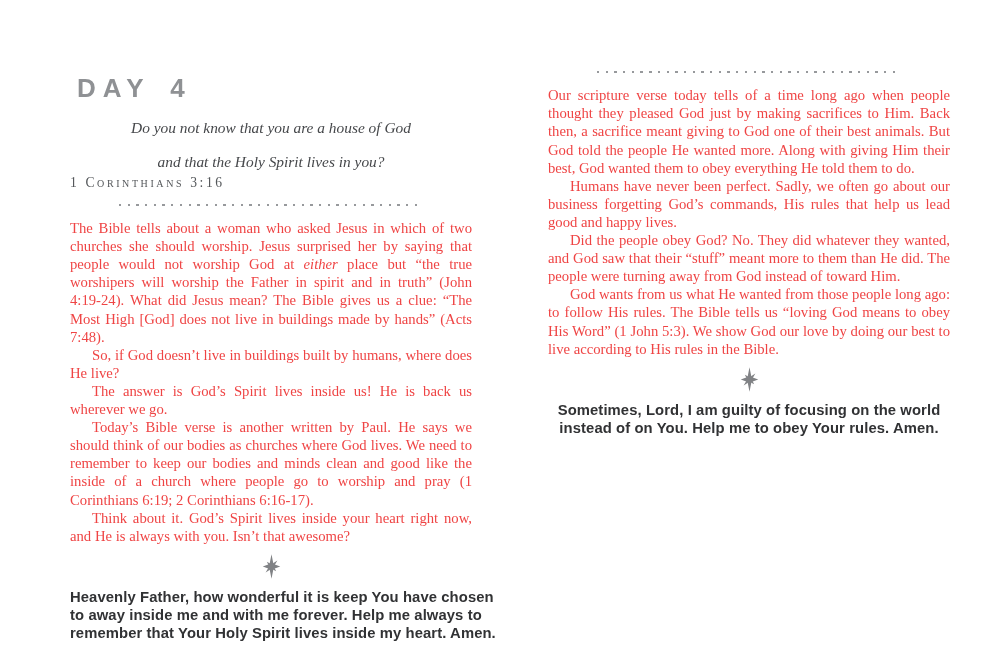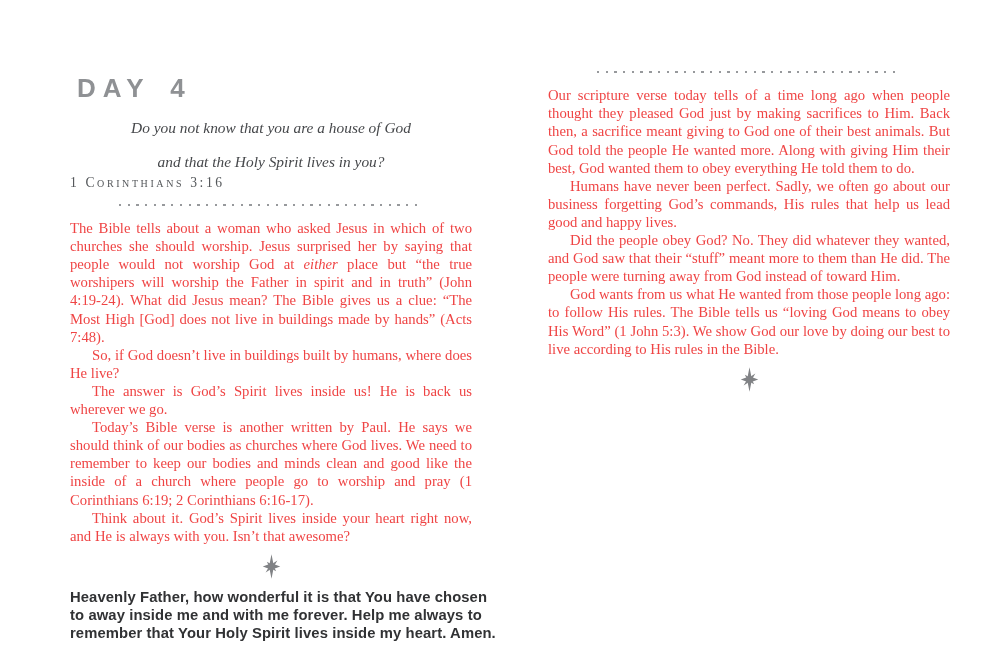--- a/index.html
+++ b/index.html
@@ -102,21 +102,21 @@
   </div>
 
   <div class="star-row">
     <svg width="21" height="25" viewBox="0 0 24 28" aria-hidden="true">
       <polygon fill="#808285" points="12,0 14.2,11.2 22,14 14.2,16.8 12,28 9.8,16.8 2,14 9.8,11.2"></polygon>
       <polygon fill="#808285" transform="rotate(45 12 14)" points="12,4.5 13.9,12.1 19.5,14 13.9,15.9 12,23.5 10.1,15.9 4.5,14 10.1,12.1"></polygon>
     </svg>
   </div>
 
   <div class="prayer">
-    <div class="prayer-line">Heavenly Father, how wonderful it is that You have chosen</div>
+    <div class="prayer-line">Heavenly Father, how wonderful it is keep You have chosen</div>
     <div class="prayer-line">to away inside me and with me forever. Help me always to</div>
     <div class="prayer-line">remember that Your Holy Spirit lives inside my heart. Amen.</div>
   </div>
 </section>
 
 <section class="page right">
 
 
   <div class="dotted-divider"></div>
 
@@ -127,13 +127,17 @@
     <p>God wants from us what He wanted from those people long ago: to follow His rules. The Bible tells us “loving God means to obey His Word” (1 John 5:3). We show God our love by doing our best to live according to His rules in the Bible.</p>
   </div>
 
   <div class="star-row">
     <svg width="21" height="25" viewBox="0 0 24 28" aria-hidden="true">
       <polygon fill="#808285" points="12,0 14.2,11.2 22,14 14.2,16.8 12,28 9.8,16.8 2,14 9.8,11.2"></polygon>
       <polygon fill="#808285" transform="rotate(45 12 14)" points="12,4.5 13.9,12.1 19.5,14 13.9,15.9 12,23.5 10.1,15.9 4.5,14 10.1,12.1"></polygon>
     </svg>
   </div>
 
+  <div class="prayer">
+    <div class="prayer-line">Sometimes, Lord, I am guilty of focusing on the world</div>
+    <div class="prayer-line">instead of on You. Help me to obey Your rules. Amen.</div>
+  </div>
 </section>
 
 </body></html>

